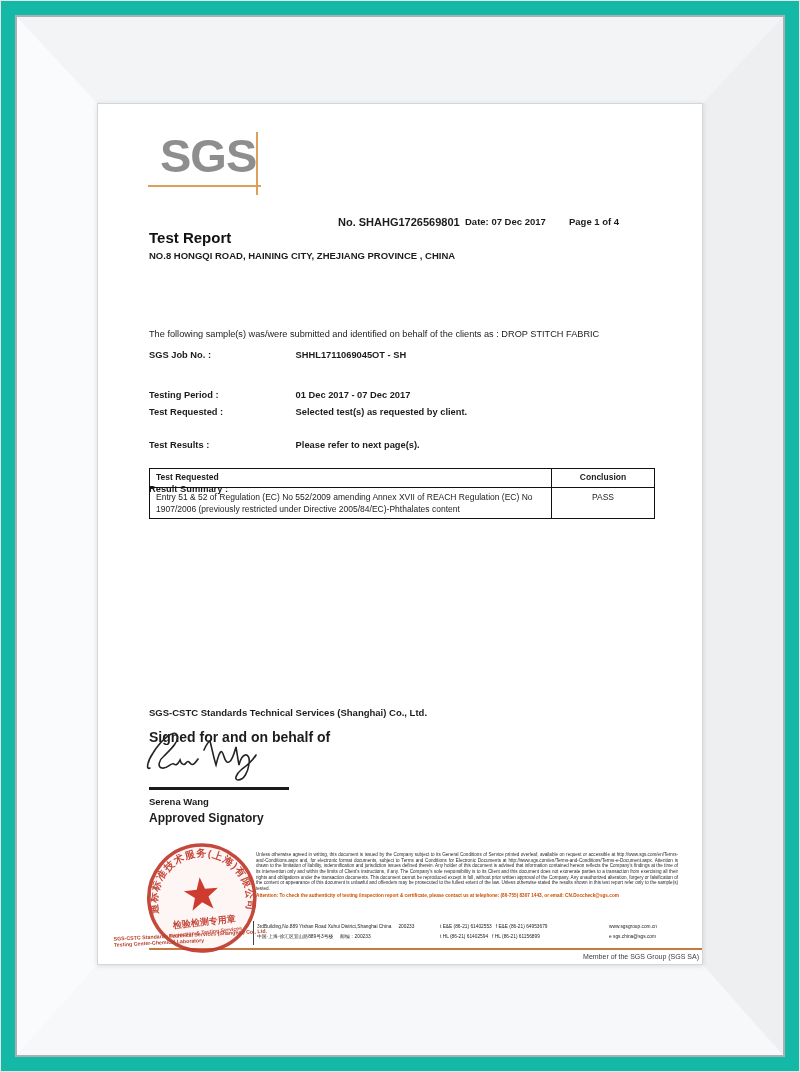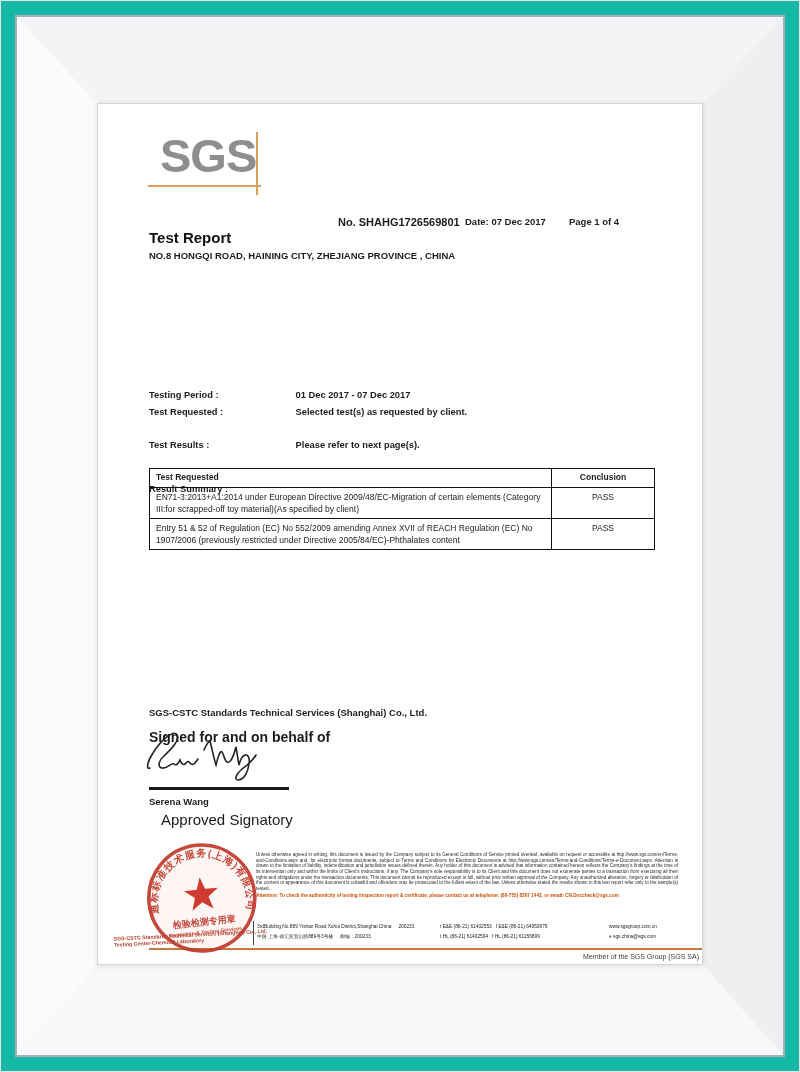--- a/index.html
+++ b/index.html
@@ -47,21 +47,21 @@
   table.summary th, table.summary td { border:1.5px solid #111; padding:3px 6px; vertical-align:top; }
   table.summary th { text-align:left; font-weight:700; height:19px; }
   table.summary th.conc, table.summary td.conc { width:103px; text-align:center; }
   table.summary td { line-height:12px; }
 
   .signed1 { left:51px; top:589px; font-size:14px; font-weight:700;margin-top:36px; }
   .signed2 { left:51px; top:603px; font-size:9.5px; font-weight:700; }
   .sig-svg { left:46px; top:618px; }
   .sig-line { left:51px; top:683px; width:140px; height:3px; background:#1a1a1a; }
   .sig-name { left:51px; top:692px; font-size:9.5px; font-weight:700;text-align:center; }
-  .sig-role { left:63px; top:707px; font-size:15px; font-weight:400; }
+  .sig-role { left:51px; top:707px; font-size:12px; font-weight:700; }
 
   
   .fineprint-wrap { left:158px; top:748px; width:422px; height:72px; overflow:hidden; }
   .fineprint { width:844px; transform:scale(.5); transform-origin:0 0; }
   .disclaimer { font-size:9.2px; line-height:11.2px; text-align:justify; color:#2b2b2b; }
   .attention { font-size:9.4px; line-height:11.2px; font-weight:700; color:#cc4f00; margin-top:2px; }
 
   .addr-wrap { left:155px; top:817px; width:448px; height:24px; border-left:1px solid #444; overflow:hidden; }
   .addr { width:896px; transform:scale(.5); transform-origin:0 0; font-size:9.6px; line-height:20px; color:#222; }
   .addr-row { display:flex; white-space:nowrap; }
@@ -94,45 +94,46 @@
 
     <div class="abs rpt-title">Test Report</div>
     <div class="abs hdr-no">No. SHAHG1726569801</div>
     <div class="abs hdr-date">Date: 07 Dec 2017</div>
     <div class="abs hdr-page">Page 1 of 4</div>
 
     <div class="abs client">
       <div>NO.8 HONGQI ROAD, HAINING CITY, ZHEJIANG PROVINCE , CHINA</div>
     </div>
 
-
+    <div class="abs intro">The following sample(s) was/were submitted and identified on behalf of the clients as : DROP STITCH FABRIC</div>
+
+    <div class="abs detail-row" style="top:246px">
+      <span class="lbl">SGS Job No. :</span>
+      <span>SHHL1711069045OT - SH</span>
+    </div>
     <div class="abs detail-row" style="top:286px">
       <span class="lbl">Testing Period :</span>
       <span>01 Dec 2017 - 07 Dec 2017</span>
     </div>
     <div class="abs detail-row" style="top:303px">
       <span class="lbl">Test Requested :</span>
       <span>Selected test(s) as requested by client.</span>
     </div>
     <div class="abs detail-row" style="top:336px">
       <span class="lbl">Test Results :</span>
       <span>Please refer to next page(s).</span>
     </div>
 
     <div class="abs result-summary">Result Summary :</div>
 
     <table class="summary">
       <tbody>
           <tr>
         <th>Test Requested</th>
         <th class="conc">Conclusion</th>
-      </tr>
-      <tr>
-        <td>EN71-3:2013+A1:2014 under European Directive 2009/48/EC-Migration of certain elements (Category III:for scrapped-off toy material)(As specified by client)</td>
-        <td class="conc">PASS</td>
       </tr>
       <tr>
         <td>Entry 51 &amp; 52 of Regulation (EC) No 552/2009 amending Annex XVII of REACH Regulation (EC) No 1907/2006 (previously restricted under Directive 2005/84/EC)-Phthalates content</td>
         <td class="conc">PASS</td>
       </tr>
     </tbody>
       </table>
 
     <div class="abs signed1">Signed for and on behalf of</div>
     <div class="abs signed2">SGS-CSTC Standards Technical Services (Shanghai) Co., Ltd.</div>

